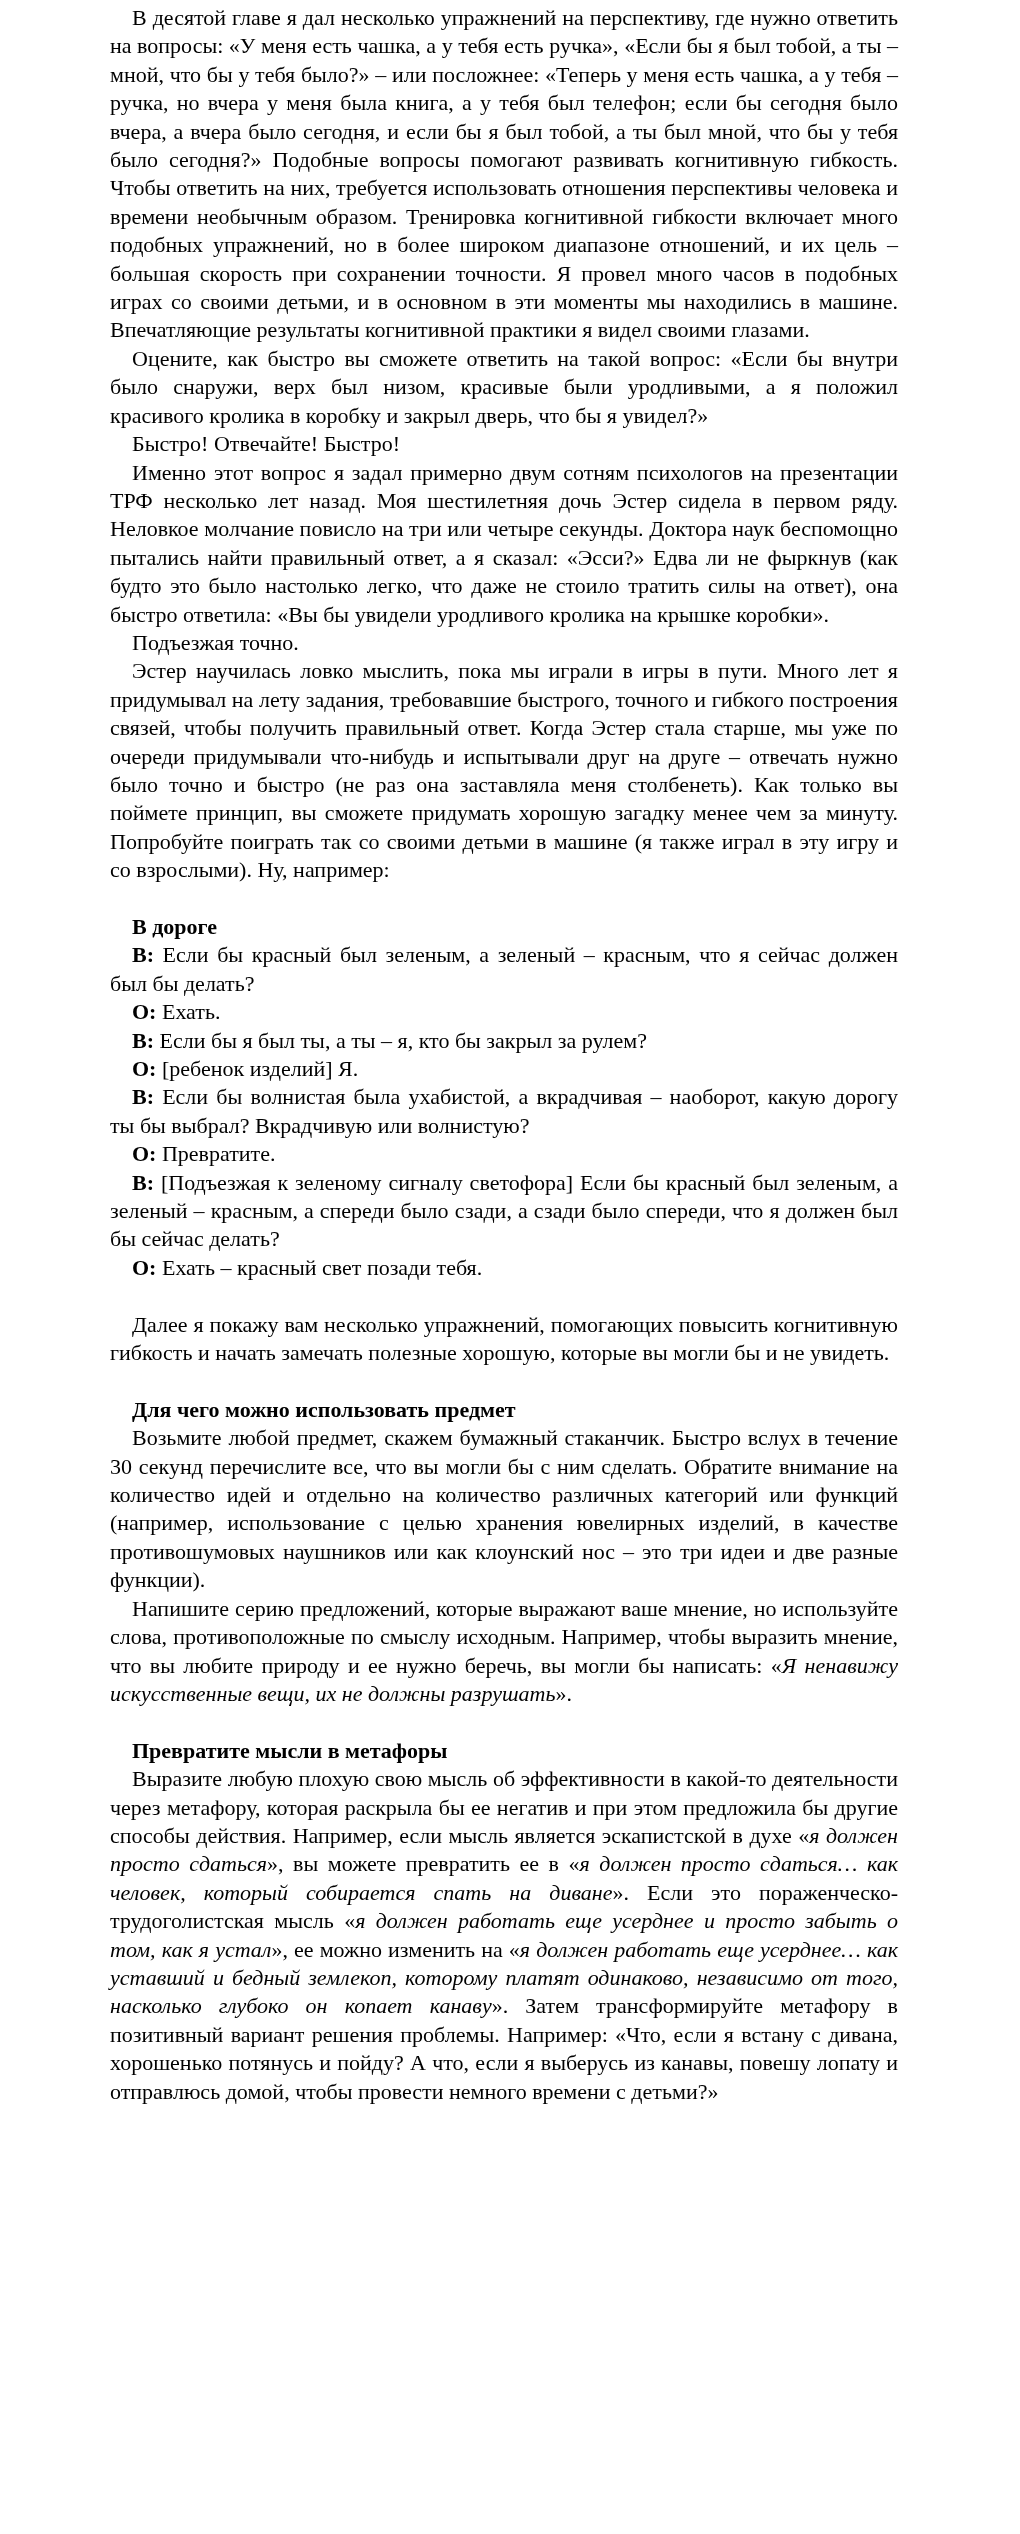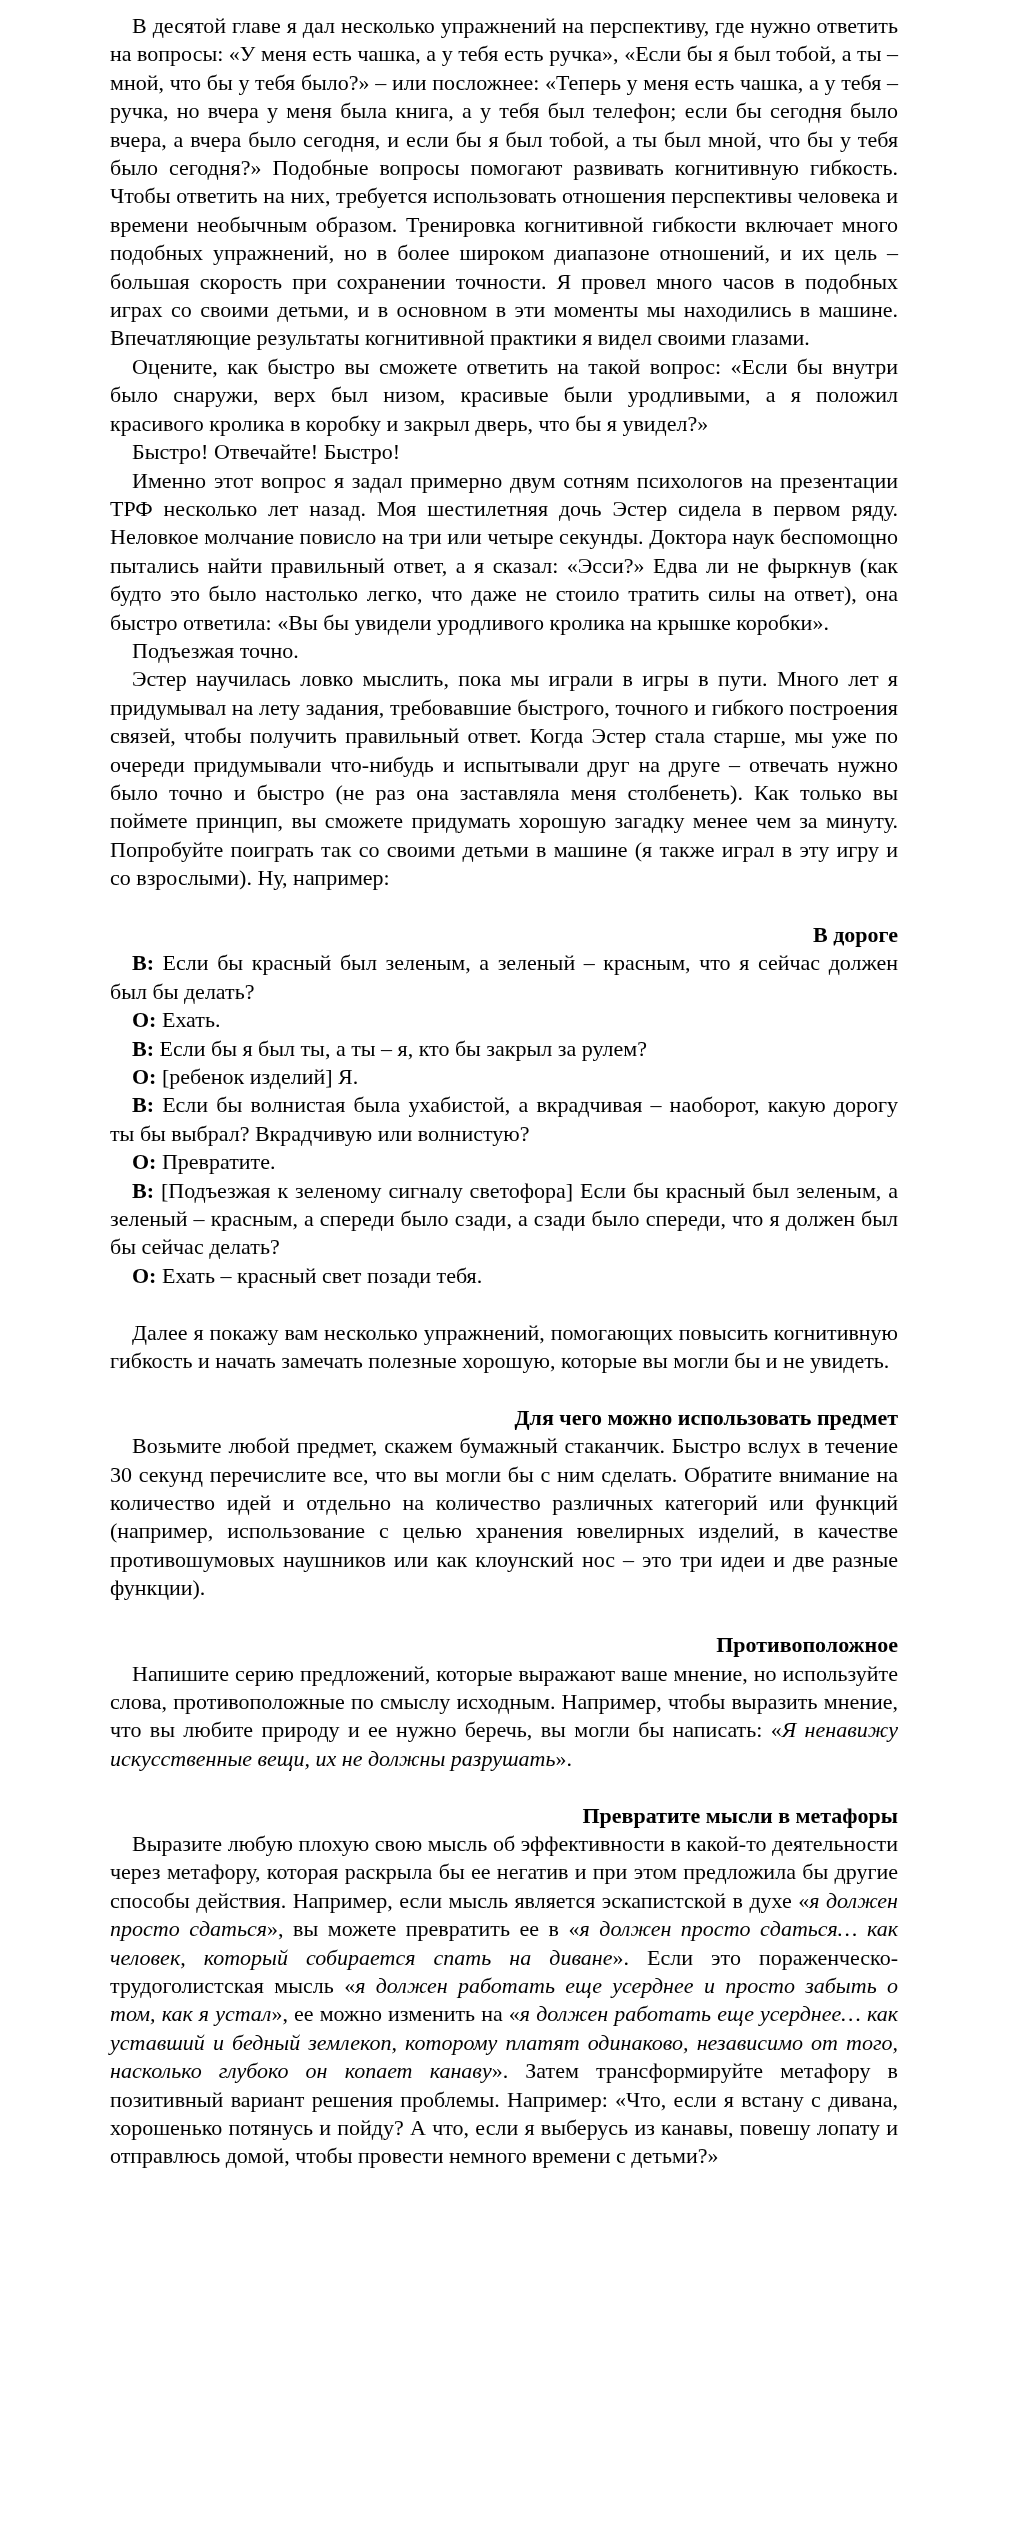--- a/index.html
+++ b/index.html
@@ -9,35 +9,35 @@
   }
   body {
     width: 1020px;
     height: 2534px;
     overflow: hidden;
   }
   .page {
     box-sizing: border-box;
     width: 1020px;
     height: 2534px;
-    padding: 12px 122px 0 110px;
+    padding: 4px 122px 0 110px;
     background: #ffffff;
   }
   .para, .head {
     margin: 0;
     font-family: "Liberation Serif", "DejaVu Serif", serif;
     font-size: 22px;
     line-height: 28.4px;
     color: #000000;
     text-align: justify;
     text-indent: 22px;
   }
   .head {
     font-weight: bold;
-    text-align: right;
+    text-align: left;
   }
   .gap {
     margin-top: 28.4px;
   }
   .b { font-weight: bold; }
   .i { font-style: italic; }
 </style>
 </head>
 <body style="background: rgb(255, 255, 255); color: rgb(0, 0, 0);">
 
@@ -54,18 +54,17 @@
       <p class="para"><span class="b">О:</span><span> Ехать.</span></p>
       <p class="para"><span class="b">В:</span><span> Если бы я был ты, а ты – я, кто бы закрыл за рулем?</span></p>
       <p class="para"><span class="b">О:</span><span> [ребенок изделий] Я.</span></p>
       <p class="para"><span class="b">В:</span><span> Если бы волнистая была ухабистой, а вкрадчивая – наоборот, какую дорогу ты бы выбрал? Вкрадчивую или волнистую?</span></p>
       <p class="para"><span class="b">О:</span><span> Превратите.</span></p>
       <p class="para"><span class="b">В:</span><span> [Подъезжая к зеленому сигналу светофора] Если бы красный был зеленым, а зеленый – красным, а спереди было сзади, а сзади было спереди, что я должен был бы сейчас делать?</span></p>
       <p class="para"><span class="b">О:</span><span> Ехать – красный свет позади тебя.</span></p>
       <p class="para gap"><span>Далее я покажу вам несколько упражнений, помогающих повысить когнитивную гибкость и начать замечать полезные хорошую, которые вы могли бы и не увидеть.</span></p>
       <h2 class="head gap"><span>Для чего можно использовать предмет</span></h2>
       <p class="para"><span>Возьмите любой предмет, скажем бумажный стаканчик. Быстро вслух в течение 30 секунд перечислите все, что вы могли бы с ним сделать. Обратите внимание на количество идей и отдельно на количество различных категорий или функций (например, использование с целью хранения ювелирных изделий, в качестве противошумовых наушников или как клоунский нос – это три идеи и две разные функции).</span></p>
-      <h2 class="head gap"><span>Противоположное</span></h2>
       <p class="para"><span>Напишите серию предложений, которые выражают ваше мнение, но используйте слова, противоположные по смыслу исходным. Например, чтобы выразить мнение, что вы любите природу и ее нужно беречь, вы могли бы написать: «</span><span class="i">Я ненавижу искусственные вещи, их не должны разрушать</span><span>».</span></p>
       <h2 class="head gap"><span>Превратите мысли в метафоры</span></h2>
       <p class="para"><span>Выразите любую плохую свою мысль об эффективности в какой-то деятельности через метафору, которая раскрыла бы ее негатив и при этом предложила бы другие способы действия. Например, если мысль является эскапистской в духе «</span><span class="i">я должен просто сдаться</span><span>», вы можете превратить ее в «</span><span class="i">я должен просто сдаться… как человек, который собирается спать на диване</span><span>». Если это пораженческо-трудоголистская мысль «</span><span class="i">я должен работать еще усерднее и просто забыть о том, как я устал</span><span>», ее можно изменить на «</span><span class="i">я должен работать еще усерднее… как уставший и бедный землекоп, которому платят одинаково, независимо от того, насколько глубоко он копает канаву</span><span>». Затем трансформируйте метафору в позитивный вариант решения проблемы. Например: «Что, если я встану с дивана, хорошенько потянусь и пойду? А что, если я выберусь из канавы, повешу лопату и отправлюсь домой, чтобы провести немного времени с детьми?»</span></p>
     </div>
 </main>
 
 </body></html>

